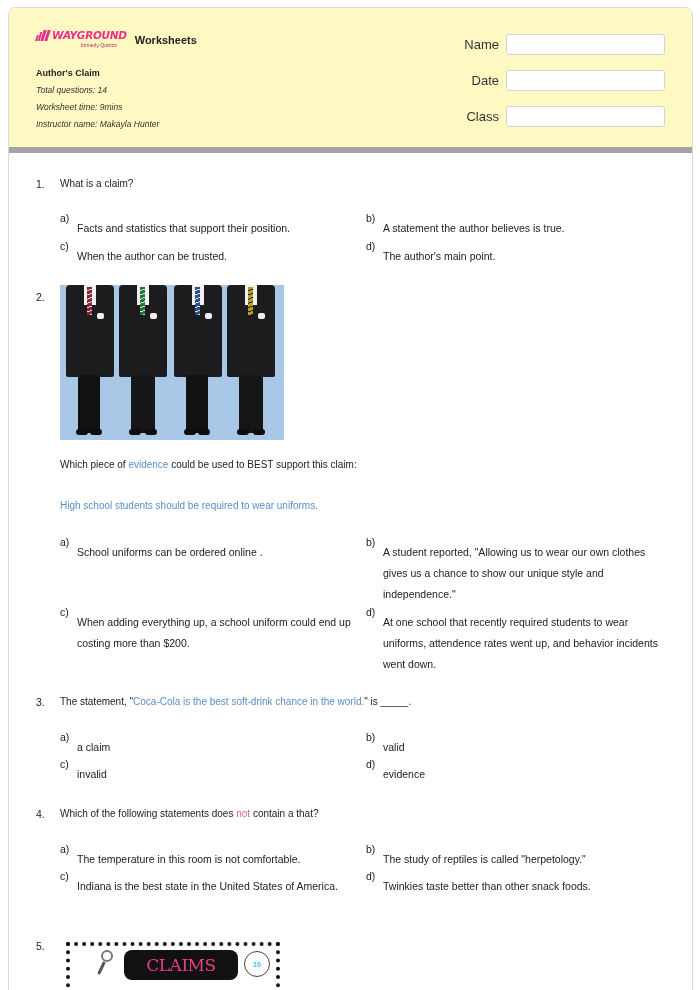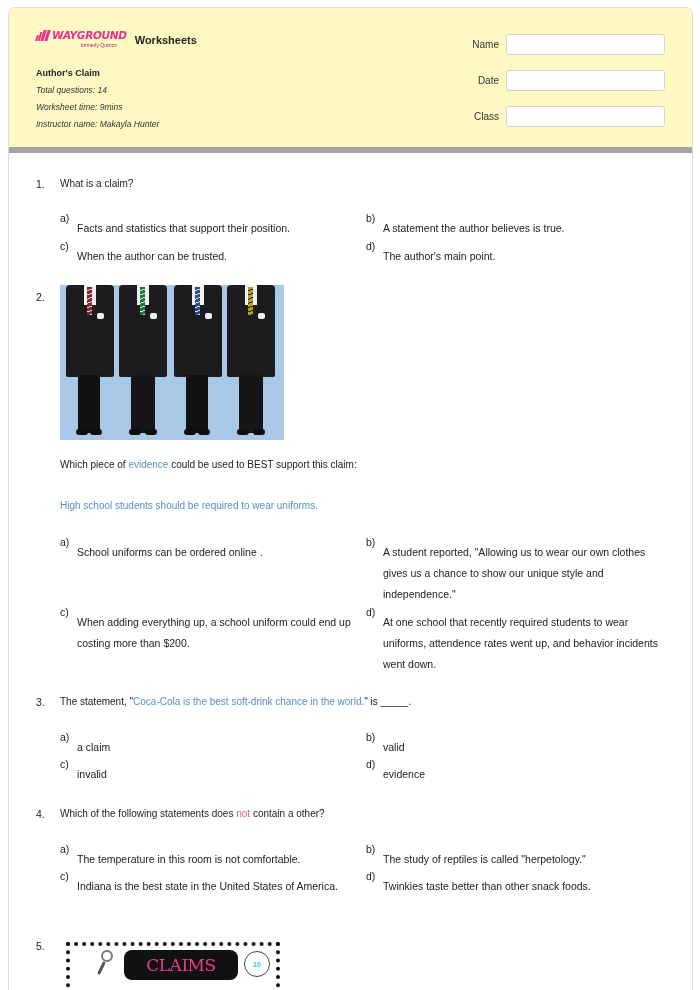--- a/index.html
+++ b/index.html
@@ -24,21 +24,21 @@
     }
     .logo-sub { font-size: 5px; color: #b01f6a; margin-top: 1px; margin-right: 10px; line-height: 6px; }
     .brand-title { font-weight: bold; font-size: 11px; color: #222; margin-left: 8px; margin-top: 4px; }
 
     .meta { position: absolute; left: 27px; top: 59px; }
     .meta .title { font-weight: bold; font-size: 9px; color: #222; line-height: 12px; margin-bottom: 5px; }
     .meta .line { font-size: 8.5px; color: #333; line-height: 12px; margin-bottom: 5px; font-style: italic; }
 
     .fields { position: absolute; left: 440px; top: 25px; }
     .field { display: flex; align-items: center; justify-content: flex-end; height: 22px; margin-bottom: 14px; }
-    .field label { font-size: 10px; color: #333; width: 50px; text-align: right; margin-right: 7px; }
+    .field label { font-size: 13px; color: #333; width: 50px; text-align: right; margin-right: 7px; }
     .field input {
       width: 159px; height: 21px; border: 1px solid #d4d4d4; border-radius: 3px; background: #fff;
       font-family: "Liberation Sans", sans-serif; font-size: 10px; padding: 2px 6px; outline: none;
     }
 
     .body { position: relative; padding: 0; }
     .q { position: absolute; left: 0; width: 100%; }
     .qnum { position: absolute; left: 27px; font-size: 10.5px; color: #222; }
     .qtext { position: absolute; left: 51px; font-size: 10px; color: #222; white-space: nowrap; }
     .blue { color: #5b8ec9; }
@@ -225,21 +225,21 @@
     <span class="ol">c)</span>
     <span class="ot">invalid</span>
   </div>
   <div class="opt colB" style="top:746px">
     <span class="ol">d)</span>
     <span class="ot">evidence</span>
   </div>
 
   <span class="qnum" style="position:absolute;top:800px">4.</span>
   <div class="qtext" style="position:absolute;top:800px">
-    <span>Which of the following statements does </span><span class="pink">not</span><span> contain a other?</span>
+    <span>Which of the following statements does </span><span class="pink">not</span><span> contain a that?</span>
   </div>
   <div class="opt colA" style="top:831px">
     <span class="ol">a)</span>
     <span class="ot">The temperature in this room is not comfortable.</span>
   </div>
   <div class="opt colB" style="top:831px">
     <span class="ol">b)</span>
     <span class="ot">The study of reptiles is called "herpetology."</span>
   </div>
   <div class="opt colA" style="top:858px;width:285px">

